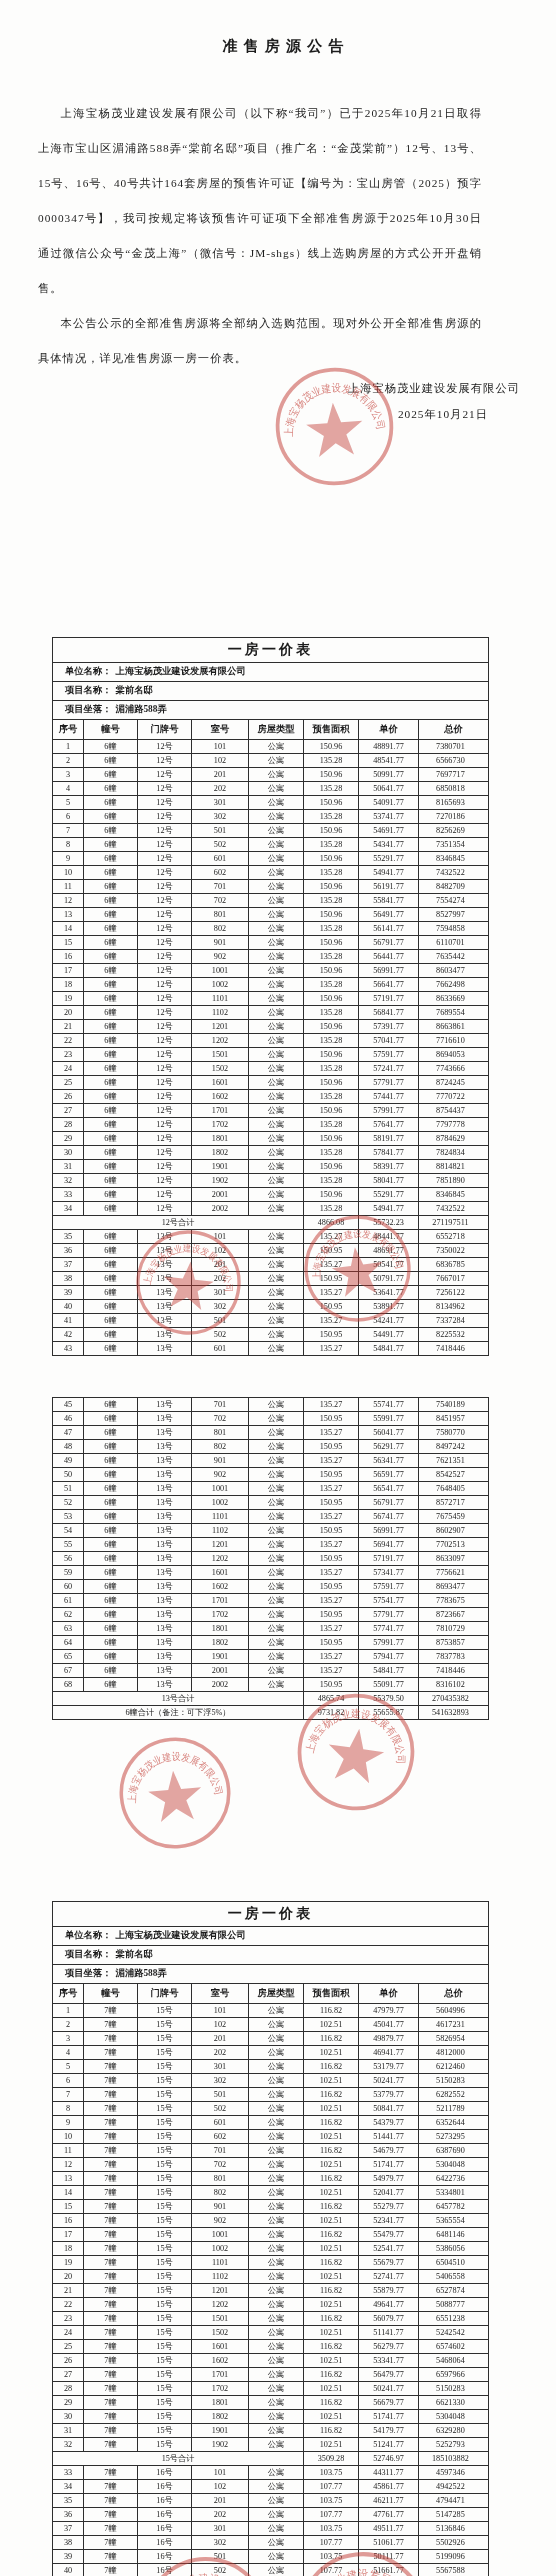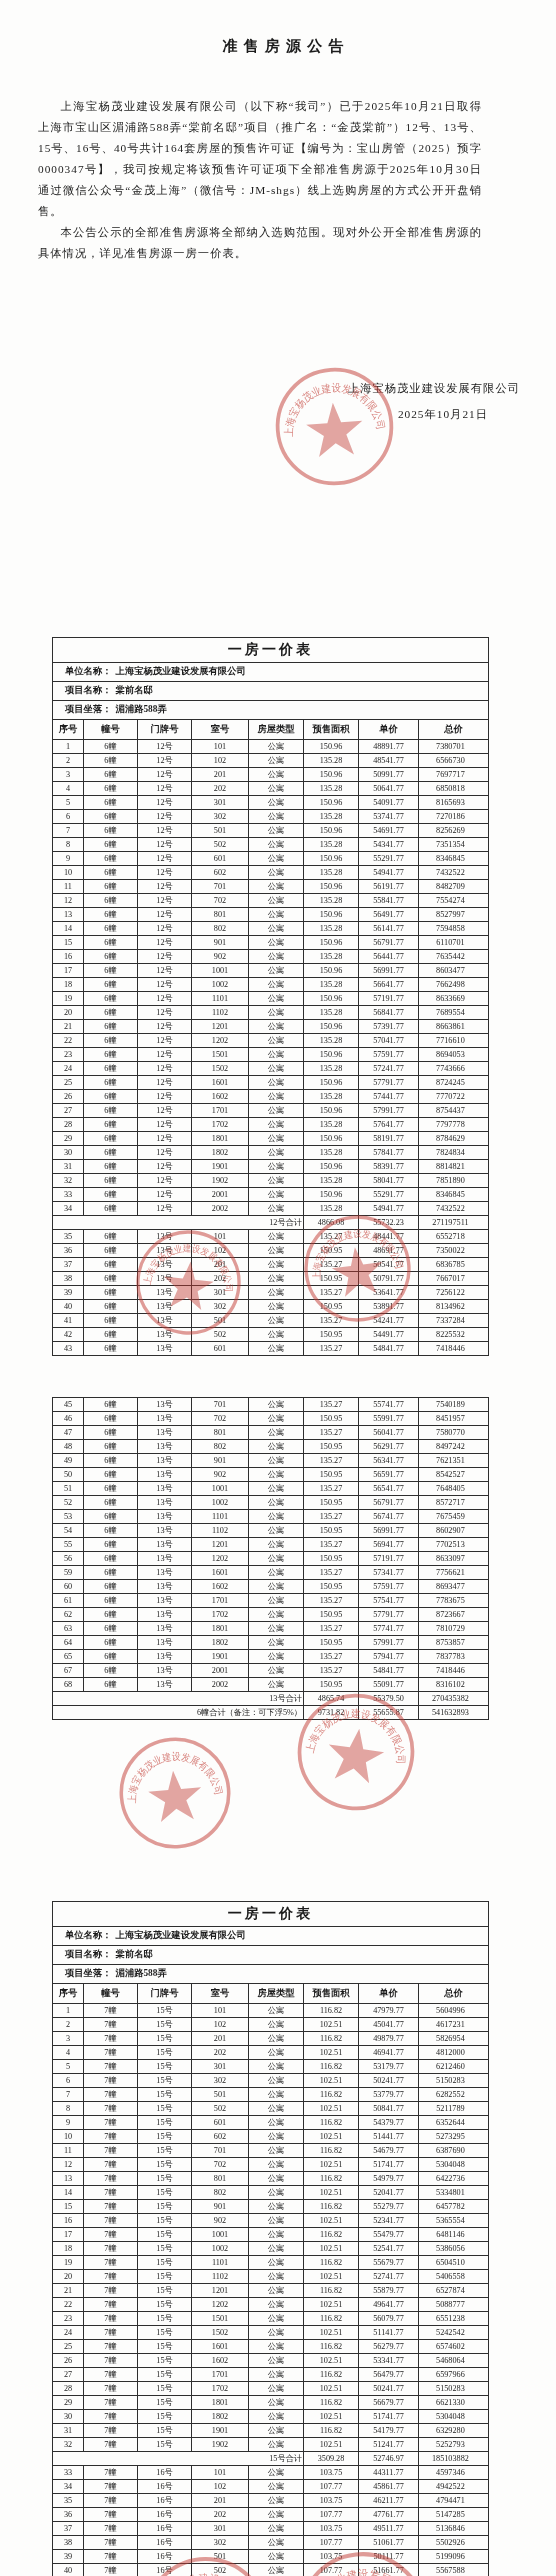--- a/index.html
+++ b/index.html
@@ -8,21 +8,21 @@
     background:#fdfdfc;color:#1c1c1c;
     font-family:"Liberation Serif","DejaVu Serif",serif;
   }
   
   .announce-title{
     position:absolute;top:37px;left:8px;width:556px;margin:0;
     text-align:center;font-size:15px;font-weight:700;letter-spacing:6.2px;
   }
   .announce-body{position:absolute;top:96px;left:38px;width:444px;}
   .announce-body p{
-    margin:0;font-size:11.3px;line-height:21px;letter-spacing:1px;
+    margin:0;font-size:11.3px;line-height:35px;letter-spacing:1px;
     text-align:justify;text-indent:2em;
   }
   .signature{position:absolute;top:381px;left:0;width:520px;text-align:right;}
   .signature .sig-company{font-size:11.3px;letter-spacing:1px;}
   .signature .sig-date{font-size:11.3px;letter-spacing:1px;margin-top:11.3px;padding-right:32px;}
   
   .stamp{position:absolute;pointer-events:none;z-index:5;}
   
   table.price-table{
     position:absolute;left:52px;width:435px;border-collapse:collapse;
@@ -33,21 +33,21 @@
     font-family:"Liberation Serif","DejaVu Serif",serif;
   }
   tr.t-title th{height:21.6px;font-size:14px;font-weight:700;letter-spacing:3.1px;text-align:center;}
   tr.t-meta th{height:16px;font-size:9.3px;font-weight:700;text-align:left;padding-left:12px;}
   tr.t-meta .meta-value{margin-left:4.1px;}
   tr.t-head th{height:17px;font-size:9.3px;font-weight:700;text-align:center;}
   table.price-table td{font-size:8.2px;text-align:center;}
   .rows-26 tbody tr{height:13.4px;}
   .rows-24 tbody tr{height:12.4px;}
   td.num-r{text-align:right;padding-right:7.2px;}
-  tr.subtotal td.sub-label{text-align:right;}
+  tr.subtotal td.sub-label{text-align:center;}
 </style>
 </head>
 <body>
 
 <h1 class="announce-title">准售房源公告</h1>
 
 <div class="announce-body">
   <p>上海宝杨茂业建设发展有限公司（以下称“我司”）已于2025年10月21日取得上海市宝山区湄浦路588弄“棠前名邸”项目（推广名：“金茂棠前”）12号、13号、15号、16号、40号共计164套房屋的预售许可证【编号为：宝山房管（2025）预字0000347号】，我司按规定将该预售许可证项下全部准售房源于2025年10月30日通过微信公众号“金茂上海”（微信号：JM-shgs）线上选购房屋的方式公开开盘销售。</p>
   <p>本公告公示的全部准售房源将全部纳入选购范围。现对外公开全部准售房源的具体情况，详见准售房源一房一价表。</p>
 </div>

